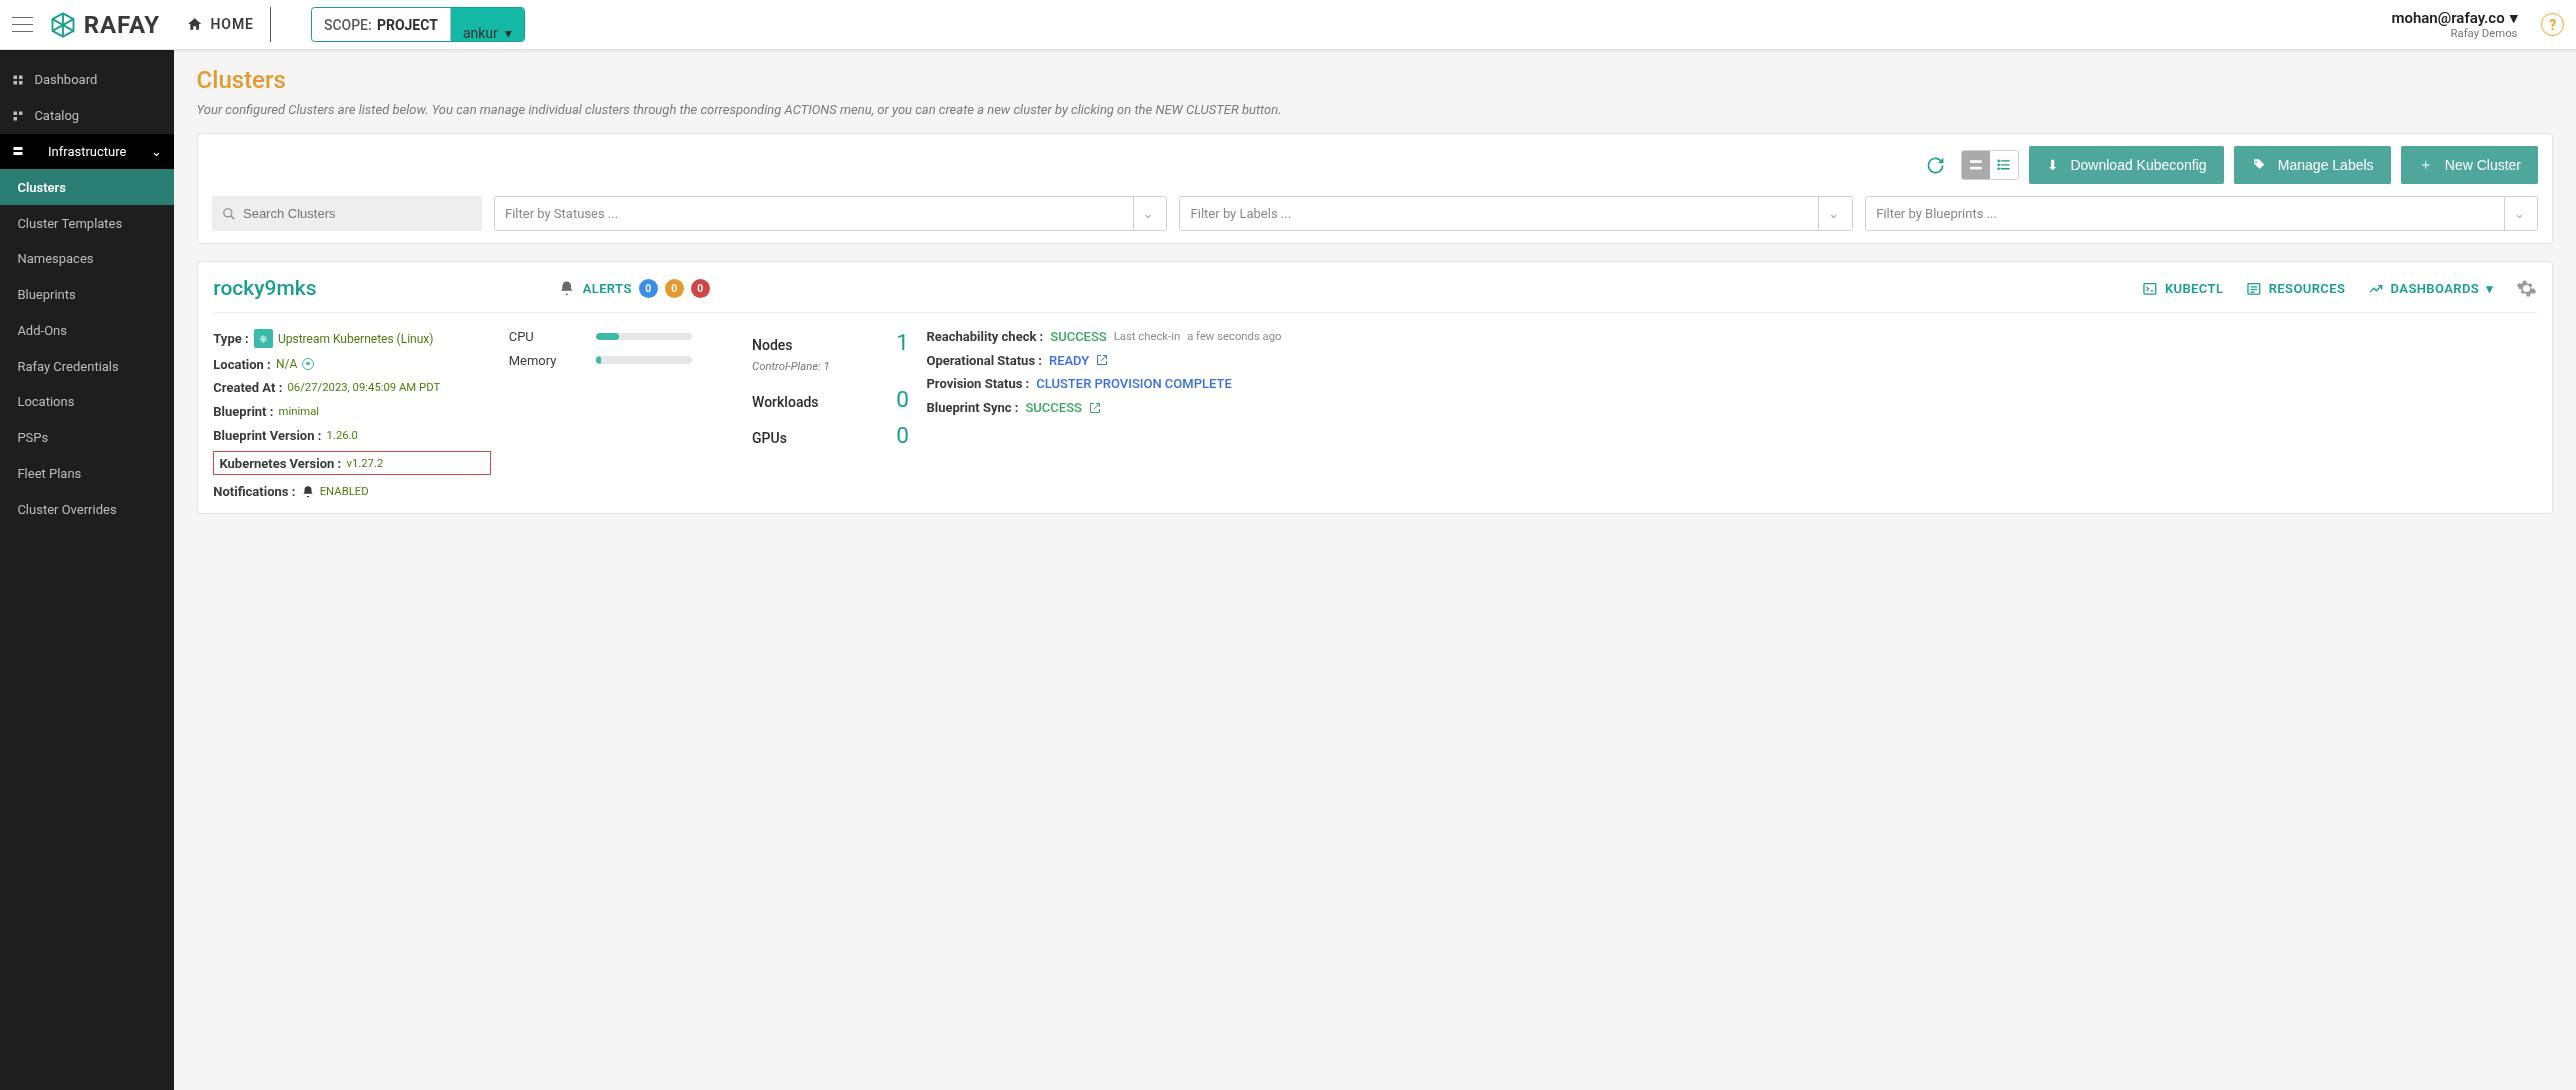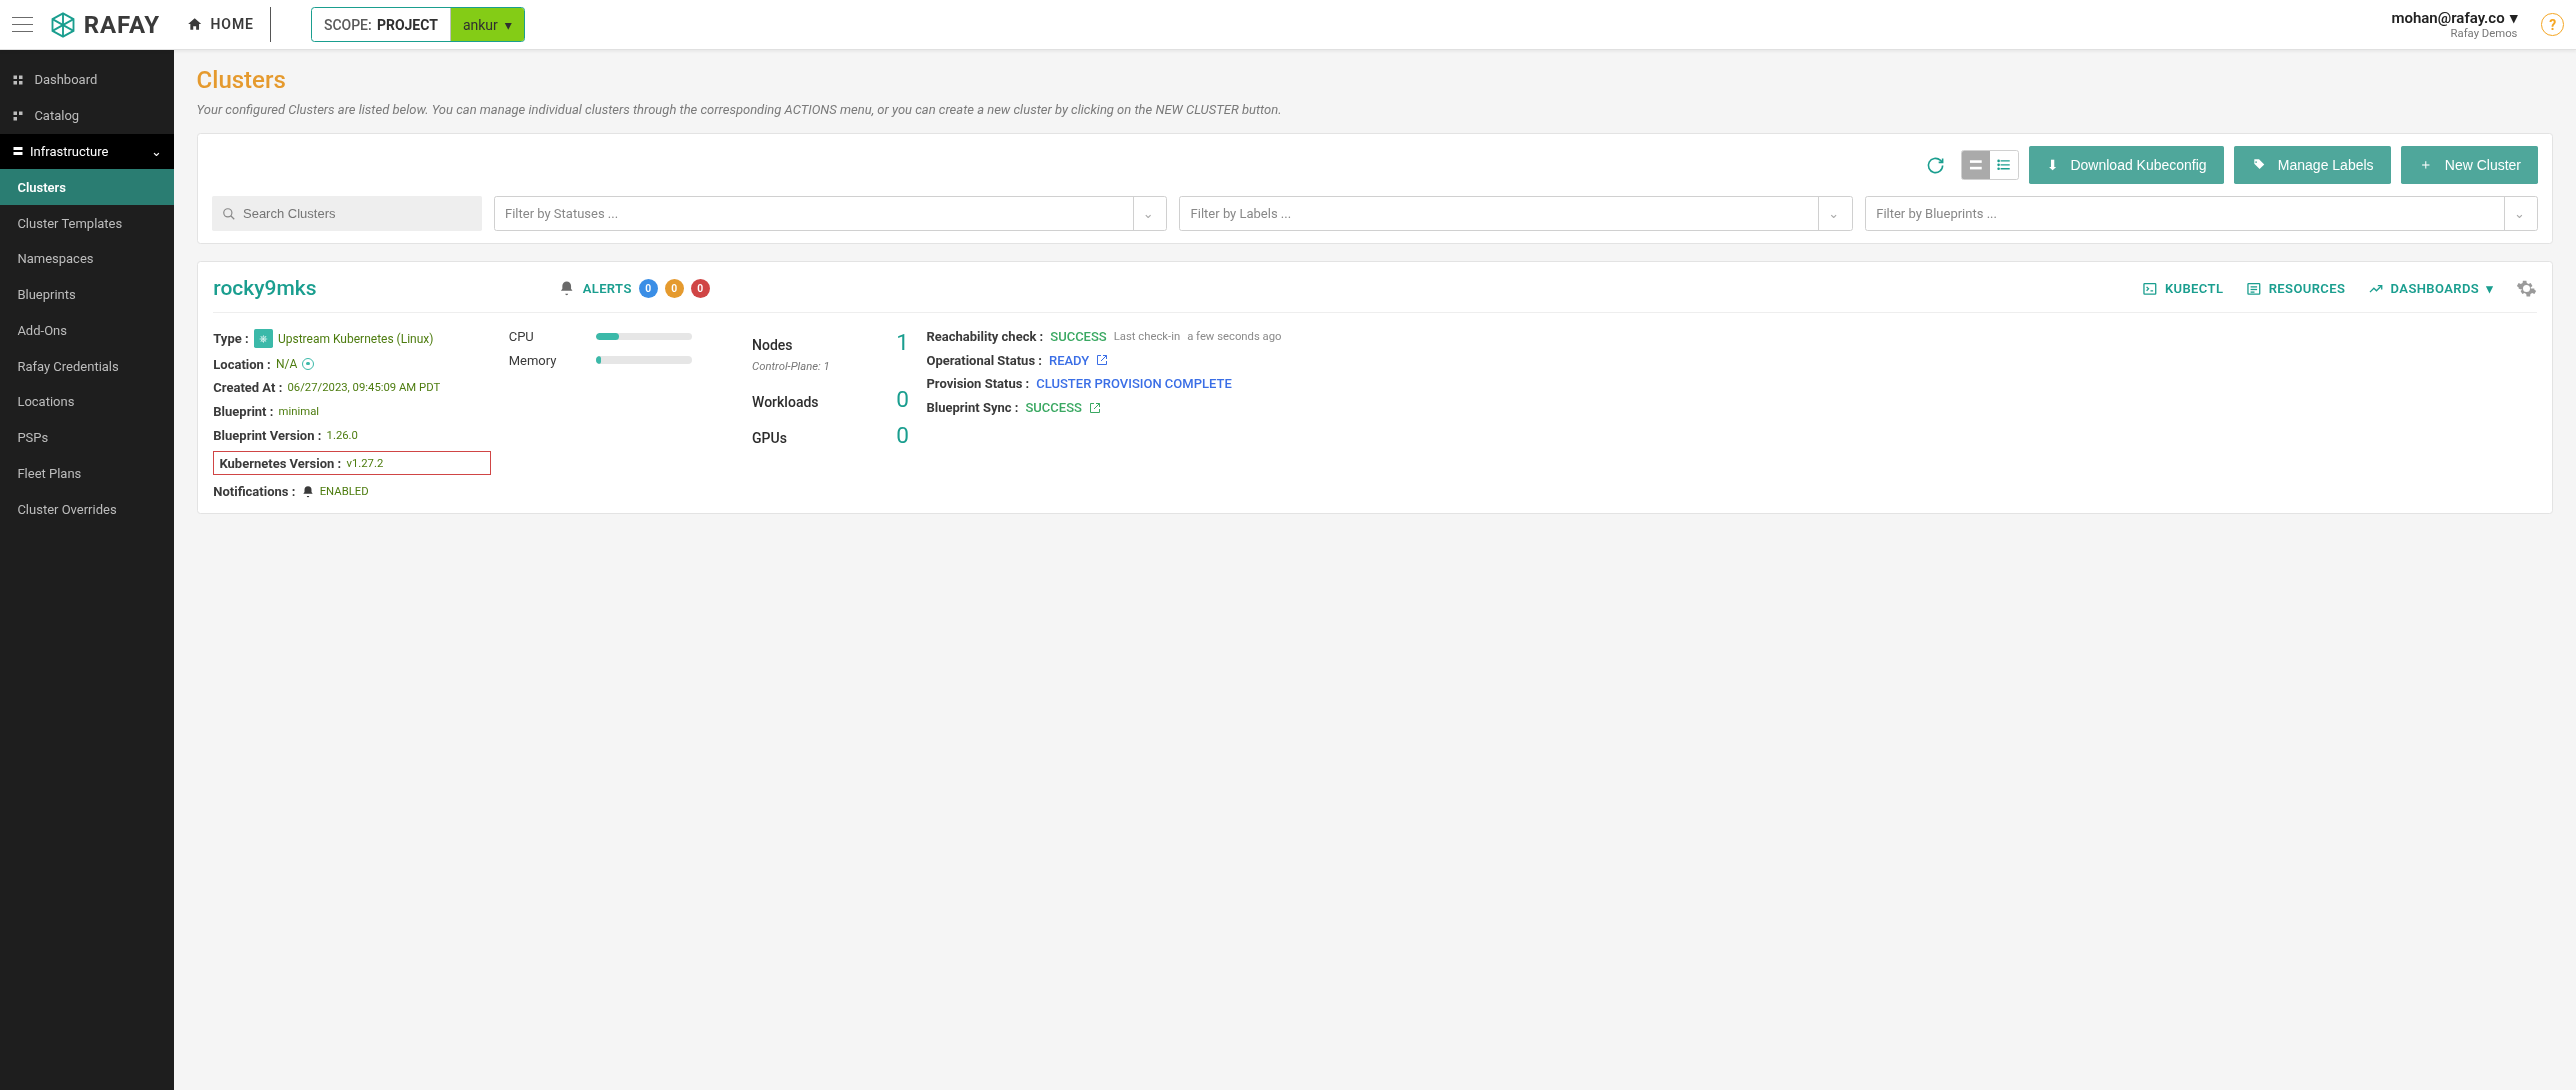--- a/index.html
+++ b/index.html
@@ -8,33 +8,33 @@
   .hamburger { width:21px; height:15.7px; display:flex; flex-direction:column; justify-content:space-between; cursor:pointer; margin-right:15.7px;}
   .hamburger span { height:1.7px; background:#6b6b6b; width:100%; }
   .logo { display:flex; align-items:center; gap:7px; font-weight:700; font-size:24px; letter-spacing:0.9px; color:#3a3a3a; margin-right:26px;}
   .logo-mark { color:#1a9e8f; }
   .vdivider { width:1.7px; height:35px; background:#555; margin:0 15.7px; }
   .home-btn { display:flex; align-items:center; gap:7px; font-weight:600; color:#3a3a3a; font-size:14px; cursor:pointer; letter-spacing:0.9px;}
   .scope-chip { display:flex; align-items:center; border:1.7px solid #1a9e8f; border-radius:3.5px; margin-left:24px; height:35px; overflow:hidden;}
   .scope-chip .scope-left { padding:0 12px; font-size:14px; color:#303030; display:flex; gap:5.2px; align-items:center; }
   .scope-chip .scope-left .lab { color:#5a5a5a; font-weight:500; }
   .scope-chip .scope-left .val { font-weight:700; }
-  .scope-chip .scope-right { background:#84cc16; padding:0 12px; height:100%; display:flex; align-items:center; gap:7px; font-size:14px; color:#303030; border-left:0.9px solid #c0c0c0;}
+  .scope-chip .scope-right { background:#14b8a6; padding:0 12px; height:100%; display:flex; align-items:flex-end; gap:7px; font-size:14px; color:#303030; border-left:0.9px solid #c0c0c0;}
   .topbar-spacer { flex:1; }
   .user-block { display:flex; align-items:center; gap:12px; }
   .user-text { display:flex; flex-direction:column; align-items:flex-end;}
   .user-email { font-size:15px; font-weight:600; color:#222; display:flex; align-items:center; gap:5.2px;}
   .user-org { font-size:11.3px; color:#777; }
   .help-circle { width:22.6px; height:22.6px; border:1.7px solid #f5a623; border-radius:50%; color:#f5a623; display:flex; align-items:center; justify-content:center; font-weight:700; font-size:14px; margin-left:12px;}
   
   .layout { display:flex; min-height: calc(100vh - 50px); }
   .sidebar { width:174px; background:#1e1e1e; color:#bdbdbd; padding-top:12px; }
   .nav-item { display:flex; align-items:center; gap:10.4px; padding:10.4px 12px; font-size:13px; cursor:pointer; }
   .nav-item.active-parent { background:#000; color:#fff; justify-content:space-between;}
-  .nav-item.active-parent .left { display:flex; align-items:center; gap:6px;}
+  .nav-item.active-parent .left { display:flex; align-items:center; gap:24px;}
   .sub-list .nav-sub { padding:10.4px 12px 10.4px 17.4px; font-size:13px; cursor:pointer; color:#bdbdbd;}
   .sub-list .nav-sub.active { background:#2a7d72; color:#fff; font-weight:600;}
   .ic { width:12px; height:12px; display:inline-block; }
   
   .main { flex:1; padding:15.7px 22.6px; }
   .page-title { font-size:24px; color:#e59a2e; font-weight:500; margin-bottom:8.7px;}
   .page-desc { font-style:italic; color:#7a7a7a; font-size:13px; margin-bottom:15.7px;}
   
   .panel { background:#fff; border:0.9px solid #e3e3e3; border-radius:3.5px; padding:12px 14px; margin-bottom:17.4px;}
   .toolbar-row { display:flex; align-items:center; gap:10.4px; justify-content:flex-end; margin-bottom:12px;}

